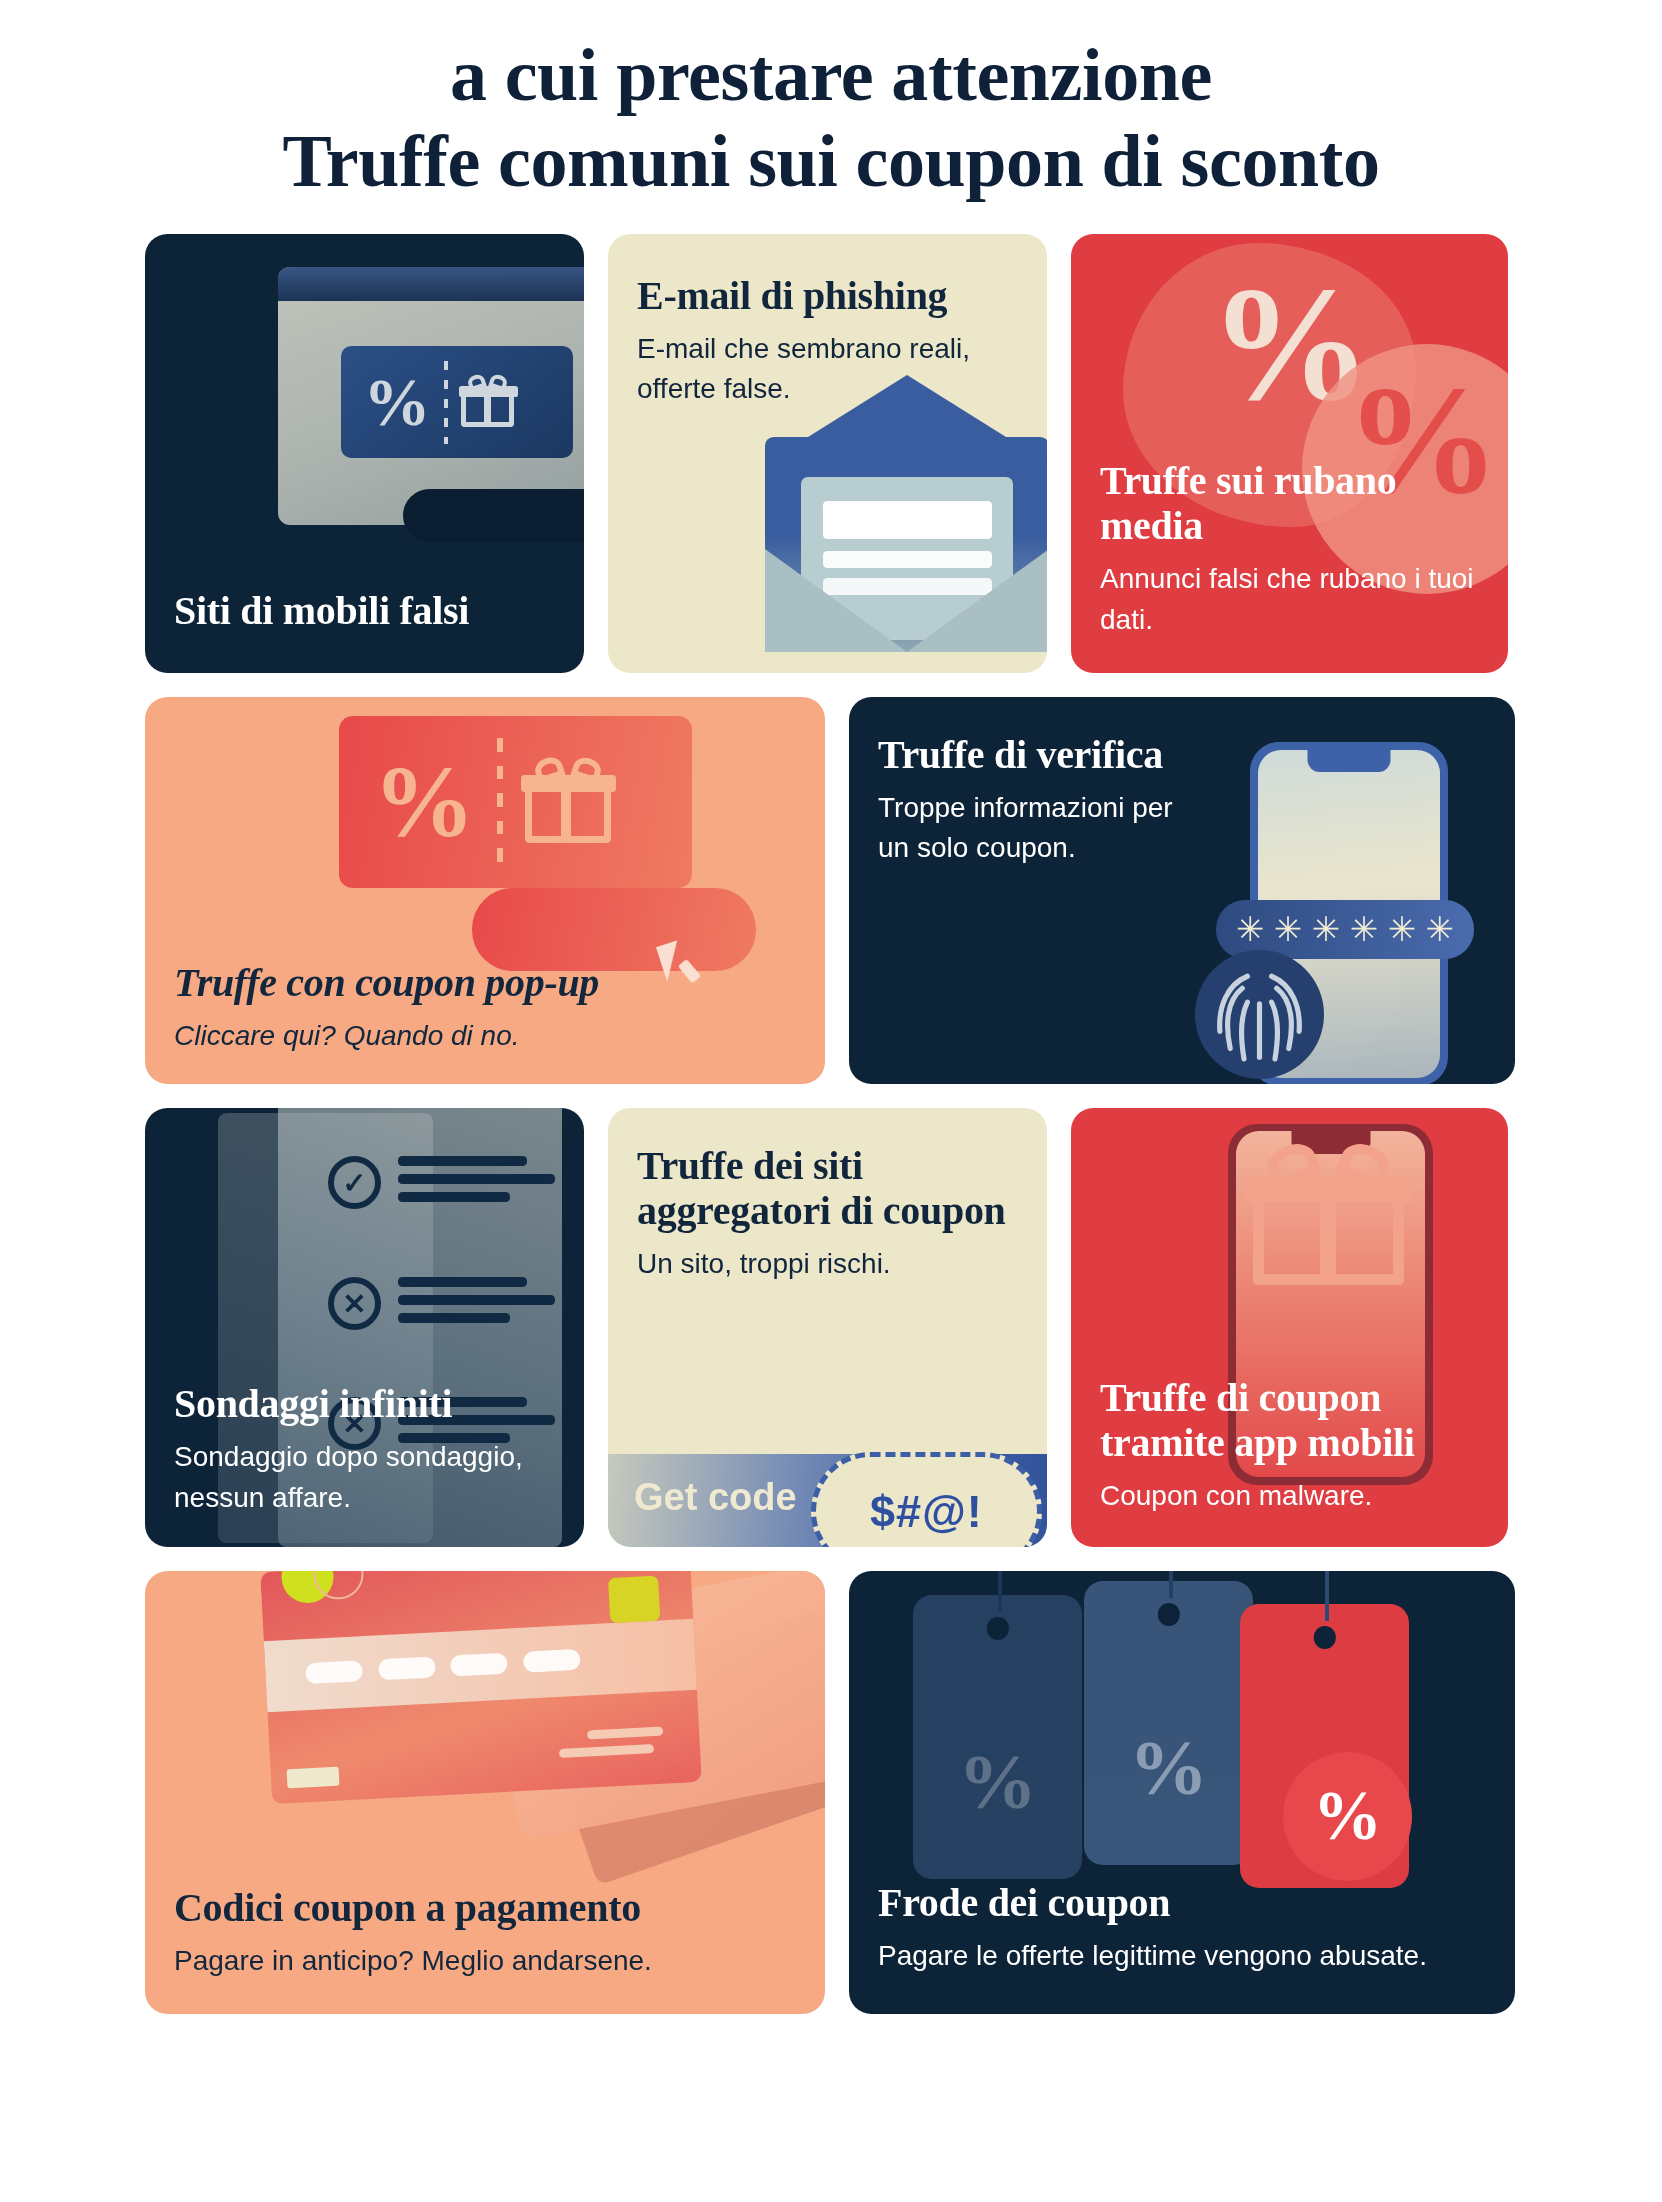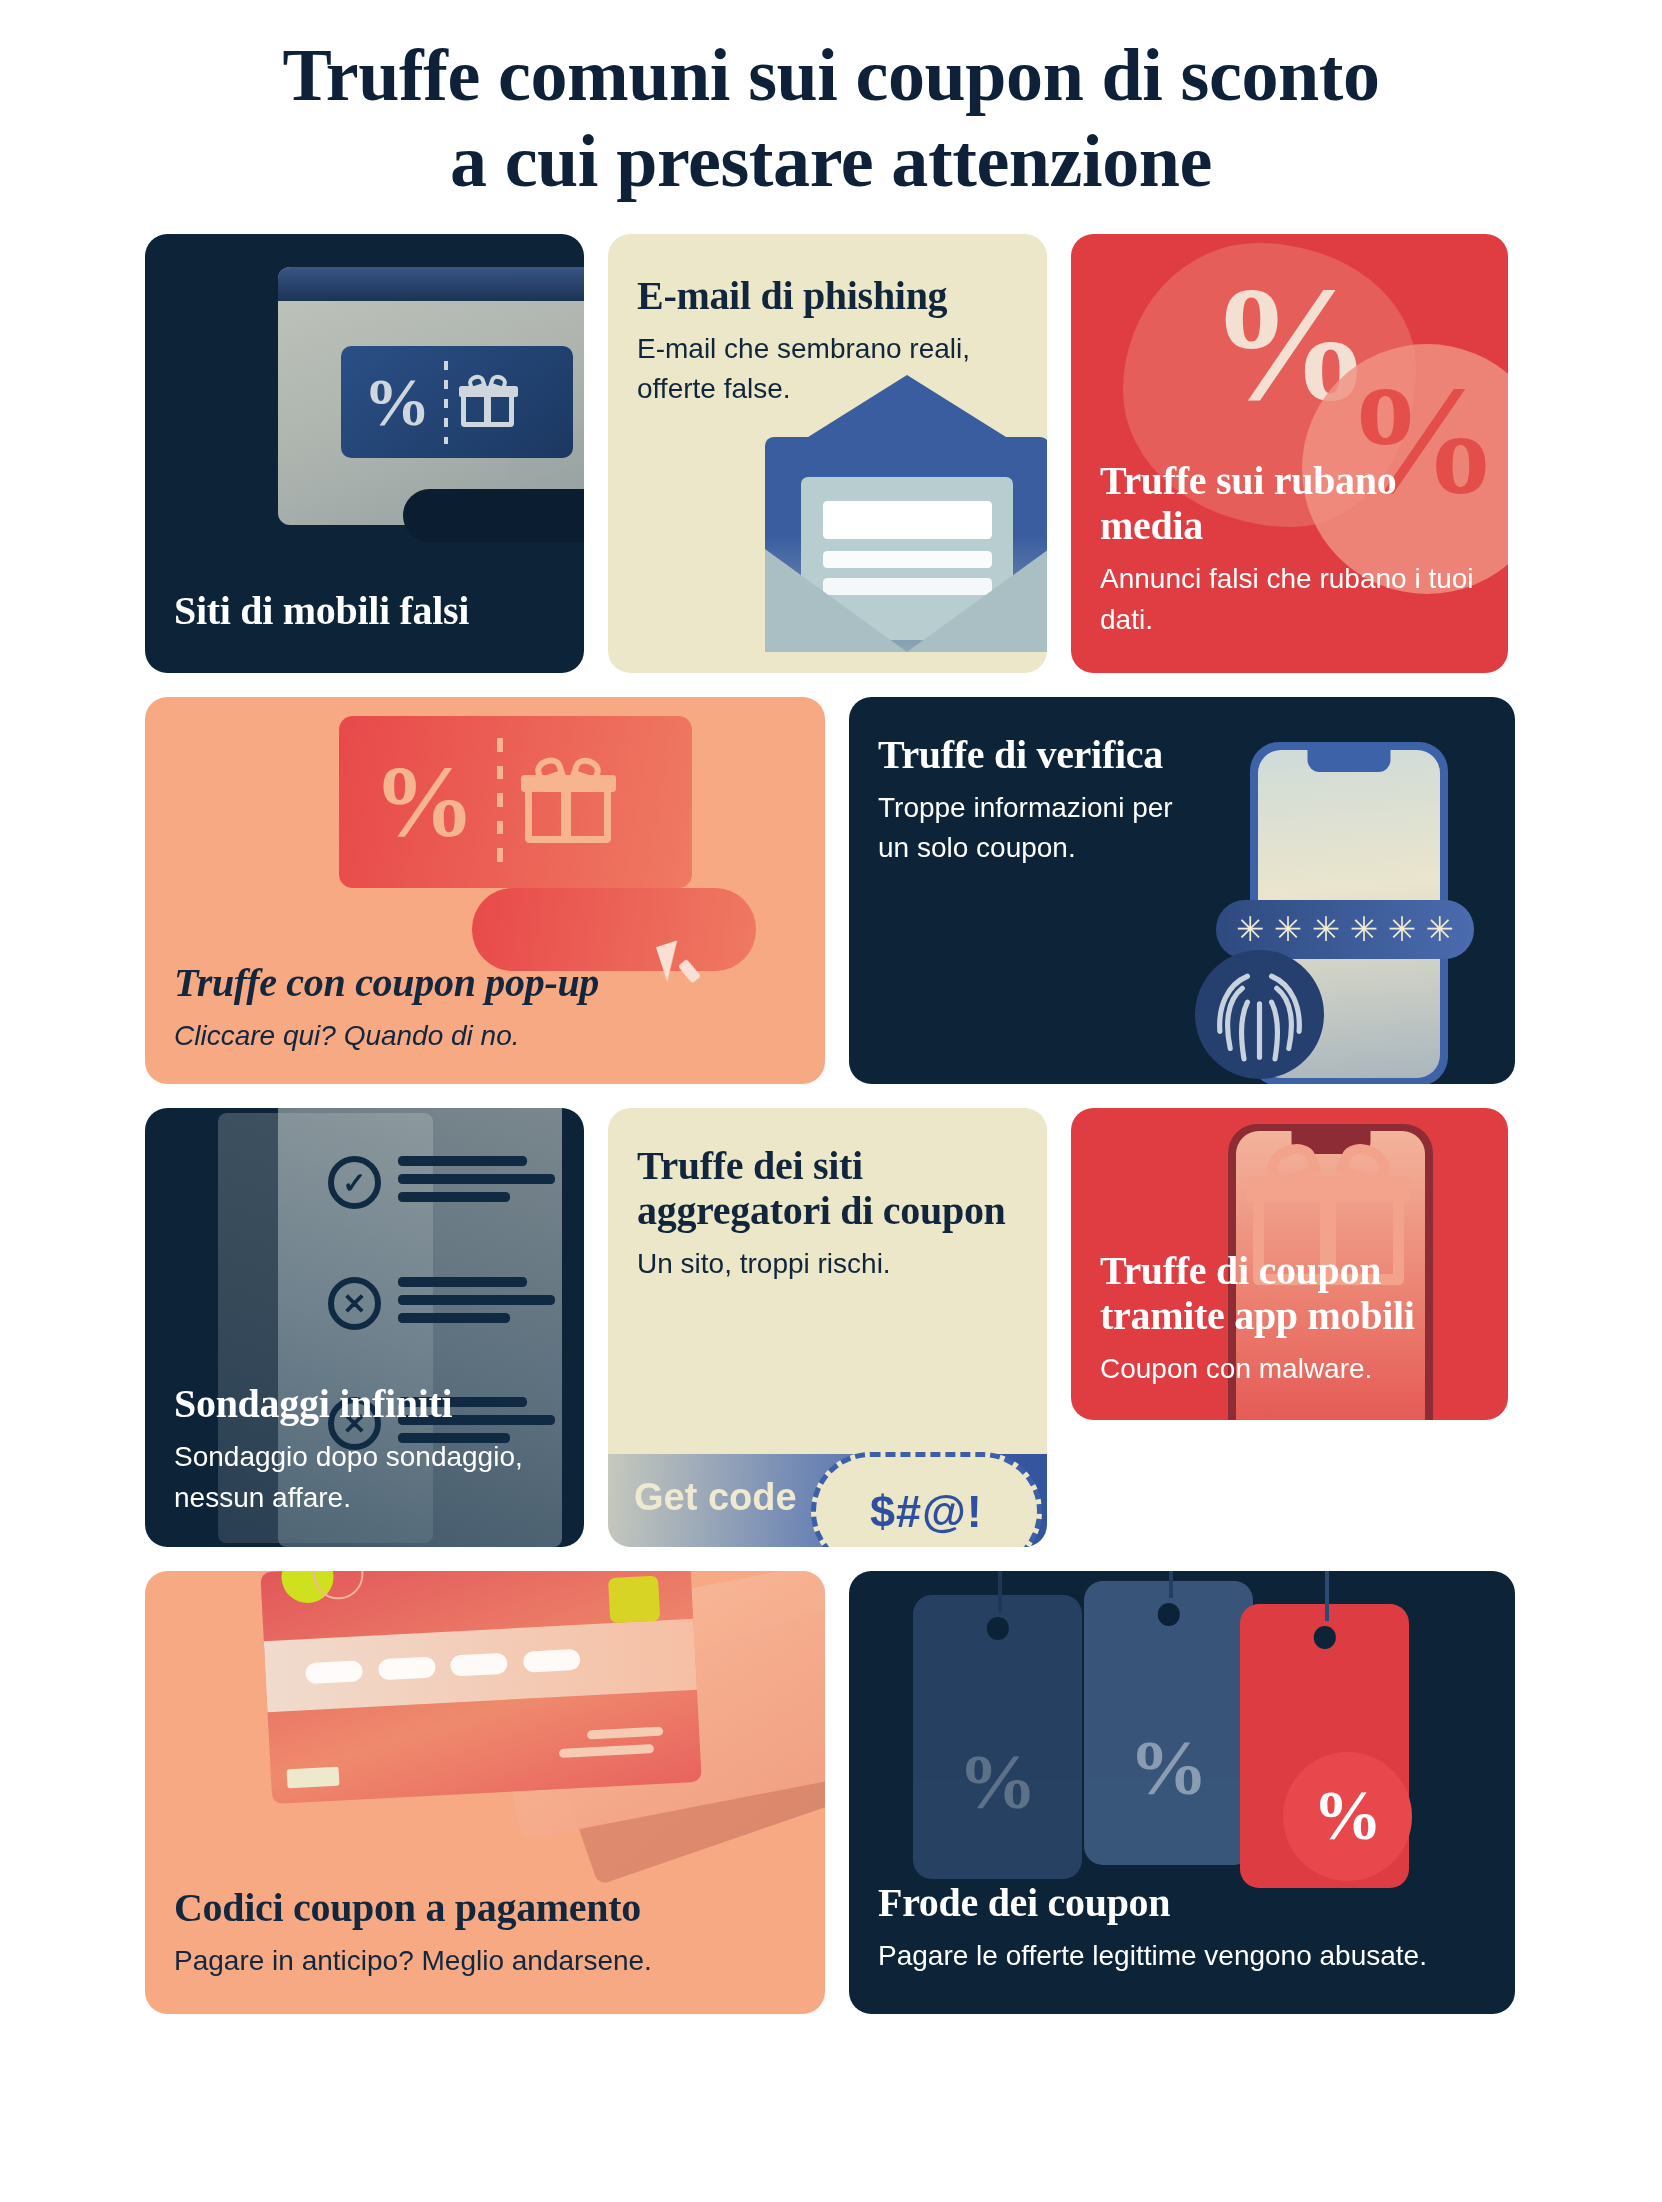--- a/index.html
+++ b/index.html
@@ -79,21 +79,21 @@
 
   
   .c-popup  { width: 680px; height: 387px; }
   .c-verify { width: 666px; height: 387px; }
   .c-popup .txt  { padding: 0 29px 27.5px 29px; margin-top: auto; font-style: italic; }
   .c-verify .txt { padding: 36px 29px 0 29px; width: 361px; }
 
   
   .c-survey { width: 439px; height: 439px; }
   .c-agg    { width: 439px; height: 439px; }
-  .c-mobile { width: 437px; height: 312px; }
+  .c-mobile { width: 437px; height: 439px; }
   .c-survey .txt { padding: 0 29px 29px 29px; margin-top: auto; }
   .c-agg .txt    { padding: 36px 29px 0 29px; }
   .c-mobile .txt { padding: 0 29px 31px 29px; margin-top: auto; }
 
   
   .c-paid  { width: 680px; height: 443px; }
   .c-fraud { width: 666px; height: 443px; }
   .c-paid .txt  { padding: 0 29px 33px 29px; margin-top: auto; }
   .c-fraud .txt { padding: 0 29px 38px 29px; margin-top: auto; }
 
@@ -251,22 +251,22 @@
   .t2 .p { color:#b4c6dc; }
   .t3 { left:361px; top:83px; background:#dd3c42; }
   .tagcirc { position:absolute; left:404px; top:231px; width:129px;height:129px;border-radius:50%;
      background:#e8474b; display:flex;align-items:center;justify-content:center;}
   .tagcirc b { font-family:"Liberation Serif",serif; font-size:69px; color:#fff; font-weight:700;}
 </style>
 </head>
 <body>
 
 <h1 class="page-title">
+  <span class="ln">a cui prestare attenzione</span>
   <span class="ln">Truffe comuni sui coupon di sconto</span>
-  <span class="ln">a cui prestare attenzione</span>
 </h1>
 
 <div class="grid">
 
   <div class="row">
 
     <div class="card navy c-fake">
       <div class="art">
         <div class="browser">
           <div class="browser-bar"></div>

